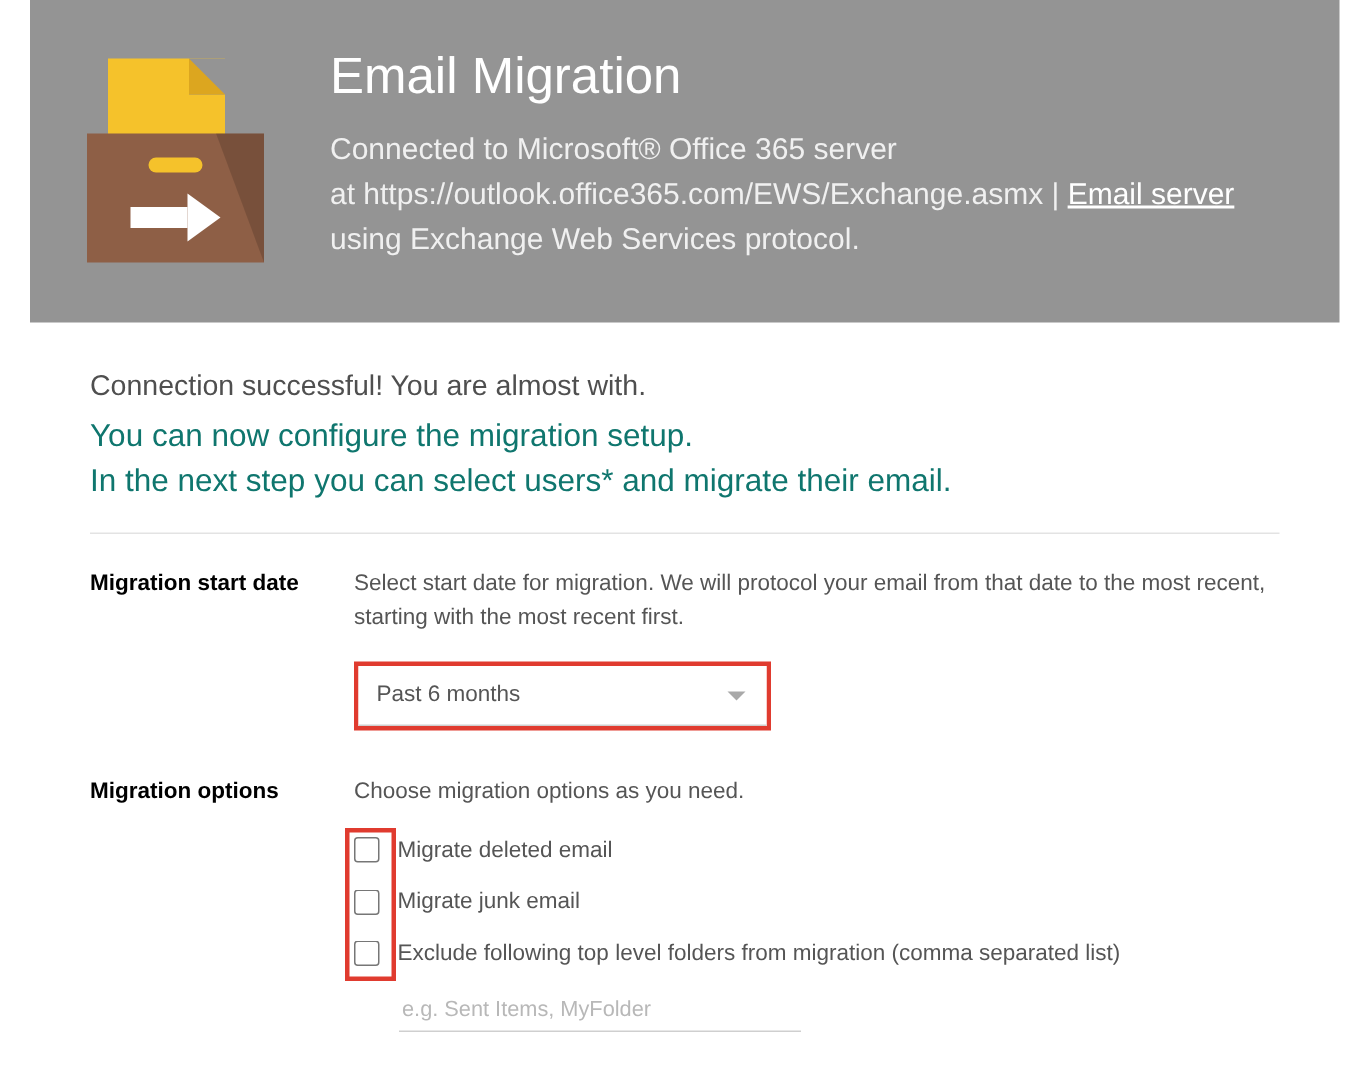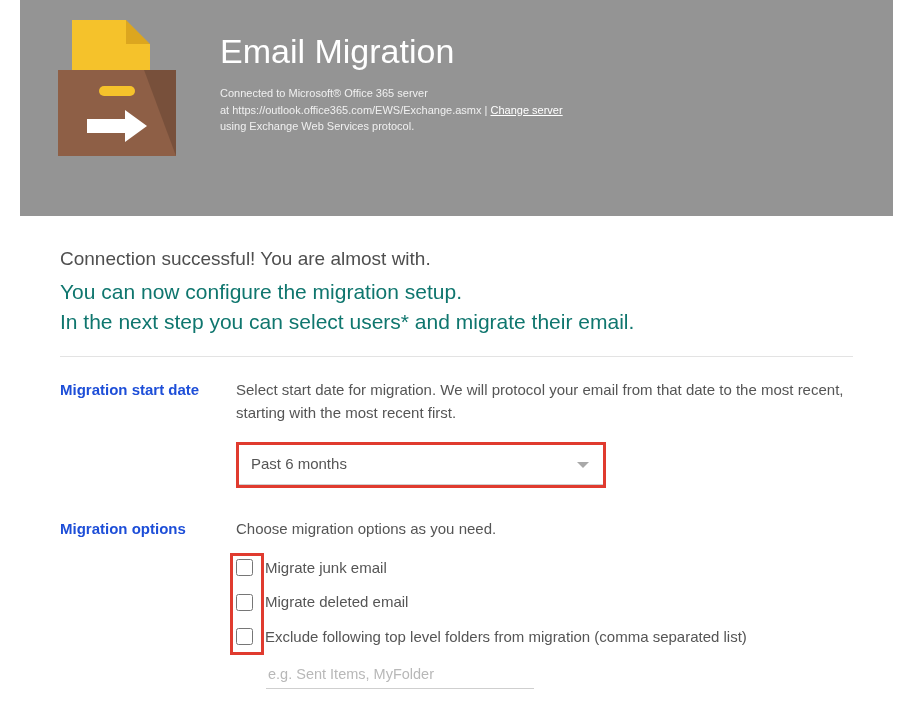--- a/index.html
+++ b/index.html
@@ -14,42 +14,42 @@
   }
   .card {
     width: 873px;
     margin: 0 auto;
     background: #fff;
   }
   
   .hero {
     background: #949494;
     display: flex;
-    align-items: flex-start;
-    padding: 26px 30px 60px 30px;
+    align-items: flex-end;
+    padding: 26px 30px 40px 30px;
     color: #ffffff;
   }
   .hero-icon {
     width: 130px;
     height: 130px;
     position: relative;
     flex: 0 0 auto;
   }
   .hero-text {
     margin-left: 40px;
     padding-top: 6px;
   }
   .hero-title {
     font-size: 34px;
     font-weight: 400;
     margin: 0 0 14px 0;
     color: #fff;
   }
   .hero-sub {
-    font-size: 11px;
+    font-size: 20px;
     line-height: 1.5;
     color: #f0f0f0;
   }
   .hero-sub a {
     color: #fff;
     text-decoration: underline;
   }
   
   .drawer-box {
     position: absolute;
@@ -135,34 +135,34 @@
   .row {
     display: flex;
     align-items: flex-start;
     margin-bottom: 30px;
   }
   .row-label {
     width: 176px;
     flex: 0 0 auto;
     font-size: 15px;
     font-weight: 600;
-    color: #1d4ed8;
+    color: #000000;
     padding-top: 2px;
   }
   .row-content {
     flex: 1 1 auto;
     font-size: 15px;
     color: #555;
     line-height: 1.5;
   }
   
   .dropdown-wrap {
     position: relative;
     margin-top: 18px;
-    width: 370px;
+    width: 278px;
     border: 3px solid #e03b2f;
   }
   .dropdown {
     display: flex;
     align-items: center;
     justify-content: space-between;
     height: 40px;
     padding: 0 14px 0 12px;
     border-bottom: 1px solid #cfcfcf;
     font-size: 15px;
@@ -268,21 +268,21 @@
             <div class="shaft"></div>
             <div class="head"></div>
           </div>
       </div>
     </div>
     <div class="hero-text">
       <h1 class="hero-title">Email Migration</h1>
       <div class="hero-sub">
         <div>Connected to Microsoft® Office 365 server</div>
         <div>
-          <span>at https://outlook.office365.com/EWS/Exchange.asmx | </span><a href="#">Change server</a>
+          <span>at https://outlook.office365.com/EWS/Exchange.asmx | </span><a href="#">Email server</a>
         </div>
         <div>using Exchange Web Services protocol.</div>
       </div>
     </div>
   </div>
 
   <div class="body">
     <p class="headline">Connection successful! You are almost with.</p>
     <p class="subline">You can now configure the migration setup.</p>
     <p class="subline">In the next step you can select users* and migrate their email.</p>
@@ -304,26 +304,26 @@
 
     <div class="row">
       <div class="row-label">Migration options</div>
       <div class="row-content">
         <div>Choose migration options as you need.</div>
         <div class="checks">
           <div class="check-highlight"></div>
 
           <label class="check">
             <input type="checkbox" style="">
-            <span>Migrate junk email</span>
+            <span>Migrate deleted email</span>
           </label>
 
           <label class="check">
             <input type="checkbox" style="">
-            <span>Migrate deleted email</span>
+            <span>Migrate junk email</span>
           </label>
 
           <label class="check">
             <input type="checkbox" style="">
             <span>Exclude following top level folders from migration (comma separated list)</span>
           </label>
 
           <div class="excl-input">
             <input type="text" placeholder="e.g. Sent Items, MyFolder" style="">
           </div>

